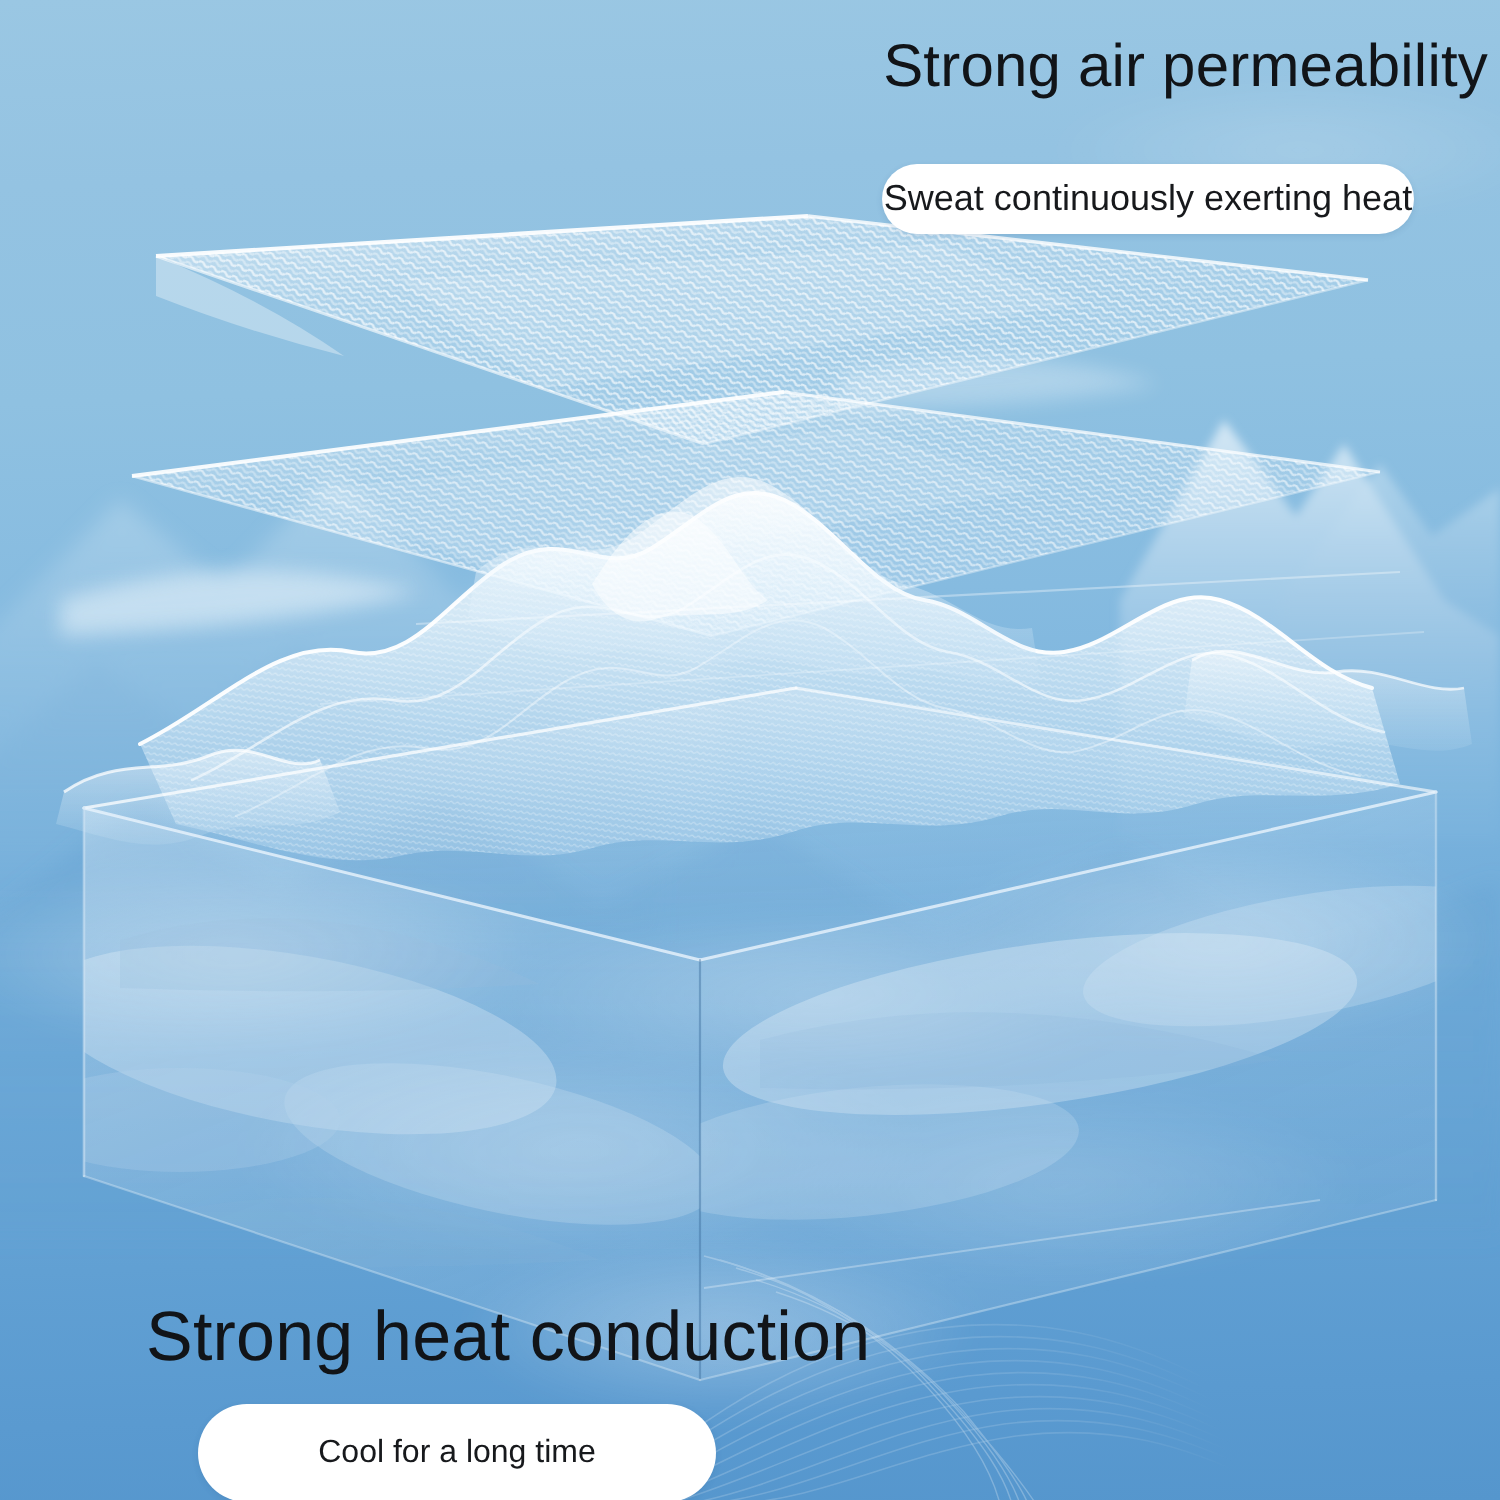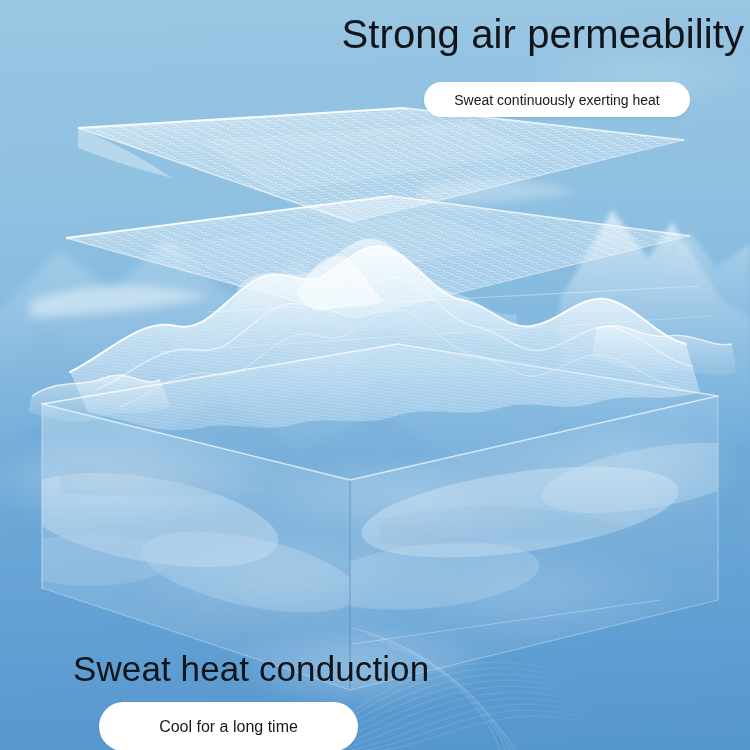--- a/index.html
+++ b/index.html
@@ -58,40 +58,40 @@
   .title{
     position:absolute;
     color:#111418;
     font-weight:400;
     letter-spacing:.1px;
     white-space:nowrap;
     font-family:"Liberation Sans", sans-serif;
   }
   #title-top{
     right:6px; top:12px;
-    font-size:40px; line-height:44px;
+    font-size:30px; line-height:44px;
   }
   #title-bottom{
     left:73px; top:647px;
     font-size:35px; line-height:44px;
   }
   .pill{
     position:absolute;
     display:flex; align-items:center; justify-content:center;
     background:#ffffff;
     border-radius:999px;
     color:#17191c;
     white-space:nowrap;
     box-shadow:0 1px 3px rgba(40,80,120,.13);
     font-family:"Liberation Sans", sans-serif;
   }
   #pill-top{
-    left:424px; top:82px;
+    left:441px; top:82px;
     width:266px; height:35px;
-    font-size:14px;
+    font-size:18px;
   }
   #pill-bottom{
     left:99px; top:702px;
     width:259px; height:49px;
     font-size:16px;
   }
 </style>
 </head>
 <body>
 
@@ -411,17 +411,17 @@
       </g>
 
       <path d="M352,644 L660,600" stroke="#ffffff" stroke-width="1" opacity=".3" fill="none"></path>
     </svg>
   </div>
 
   <div class="title" id="title-top">Strong air permeability</div>
 
   <div class="pill" id="pill-top">Sweat continuously exerting heat</div>
 
-  <div class="title" id="title-bottom">Sweat heat conduction</div>
+  <div class="title" id="title-bottom">Strong heat conduction</div>
 
   <div class="pill" id="pill-bottom">Cool for a long time</div>
 
 </div>
 
 </body></html>

